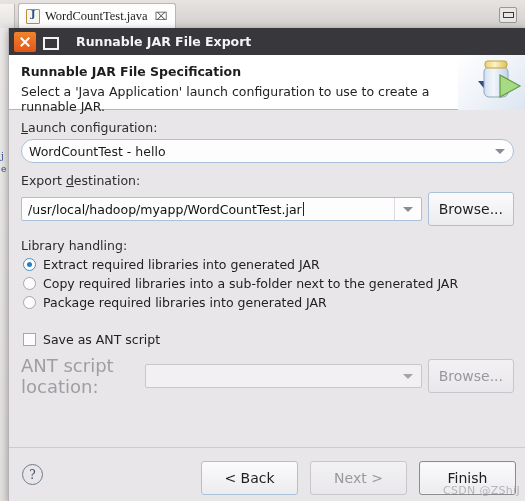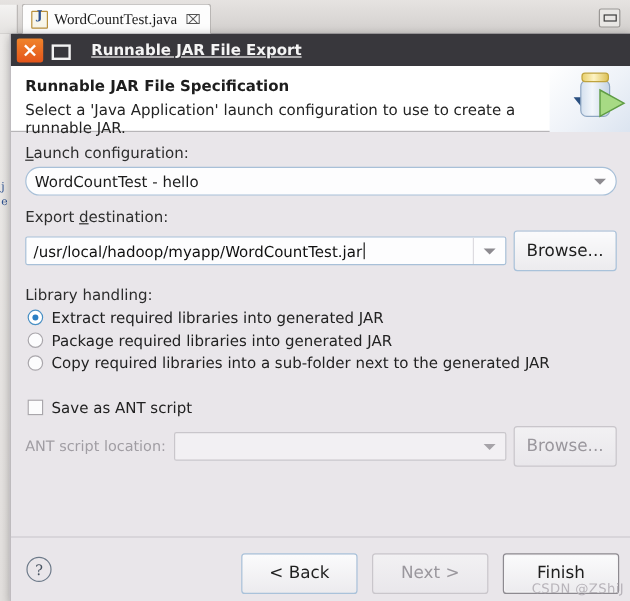--- a/index.html
+++ b/index.html
@@ -164,21 +164,20 @@
     position: absolute;
     left: 3px; top: 5px;
     width: 12px; height: 9px;
     border: 2px solid #f2f2f2;
   }
   .titlebar-title {
     margin-left: 16px;
     color: #f4f4f4;
     font-size: 12.5px;
     font-weight: bold;
-    text-decoration: underline;
   }
 
   
   .banner {
     background: #ffffff;
     border-bottom: 1px solid #b7b5b8;
     padding: 9px 12px 10px 12px;
     position: relative;
     height: 55px;
     box-sizing: border-box;
@@ -338,21 +337,21 @@
     box-sizing: border-box;
     flex: none;
   }
   .ant-row {
     display: flex;
     align-items: center;
     gap: 6px;
     margin-top: 8px;
   }
   .ant-label {
-    font-size: 12px;
+    font-size: 18px;
     color: #a09da3;
     width: 118px;
   }
   .ant-combo {
     flex: 1;
     height: 24px;
     box-sizing: border-box;
     background: #f2f0f3;
     border: 1px solid #c9c6cb;
     border-radius: 2px;
@@ -483,25 +482,25 @@
     </div>
 
     <div class="group-label">Library handling:</div>
 
     <div class="radio-row">
       <span class="radio checked"></span>
       <span>Extract required libraries into generated JAR</span>
     </div>
     <div class="radio-row">
       <span class="radio"></span>
-      <span>Package required libraries into generated JAR</span>
+      <span>Copy required libraries into a sub-folder next to the generated JAR</span>
     </div>
     <div class="radio-row">
       <span class="radio"></span>
-      <span>Copy required libraries into a sub-folder next to the generated JAR</span>
+      <span>Package required libraries into generated JAR</span>
     </div>
 
     <div class="check-row" style="margin-top:22px">
       <span class="checkbox"></span>
       <span>Save as ANT script</span>
     </div>
 
     <div class="ant-row">
       <span class="ant-label">ANT script location:</span>
       <div class="ant-combo">

